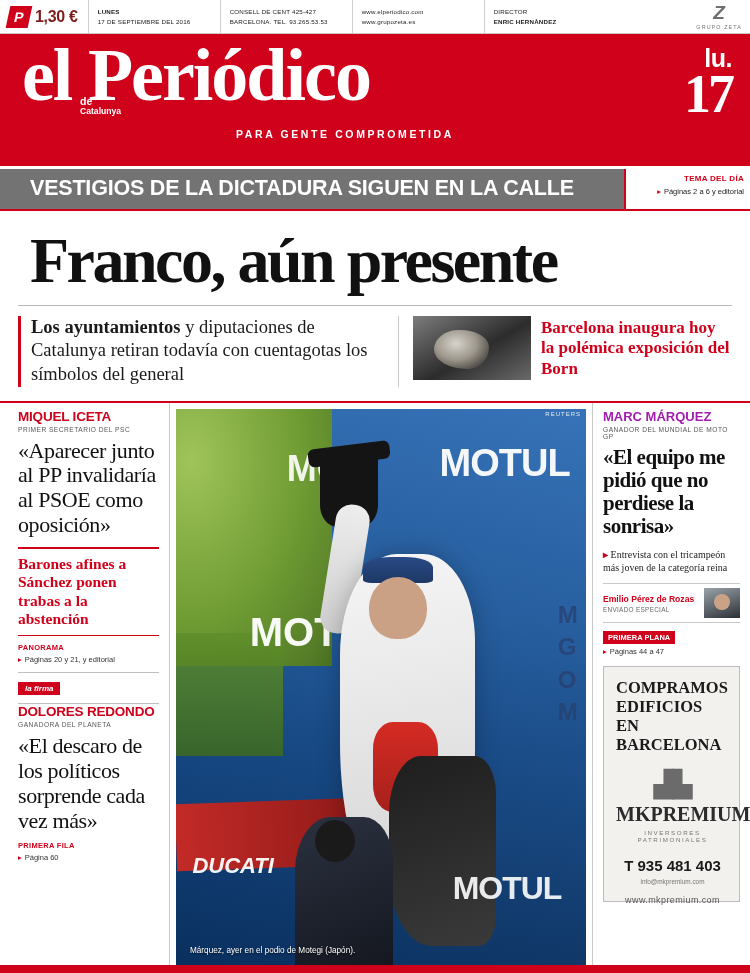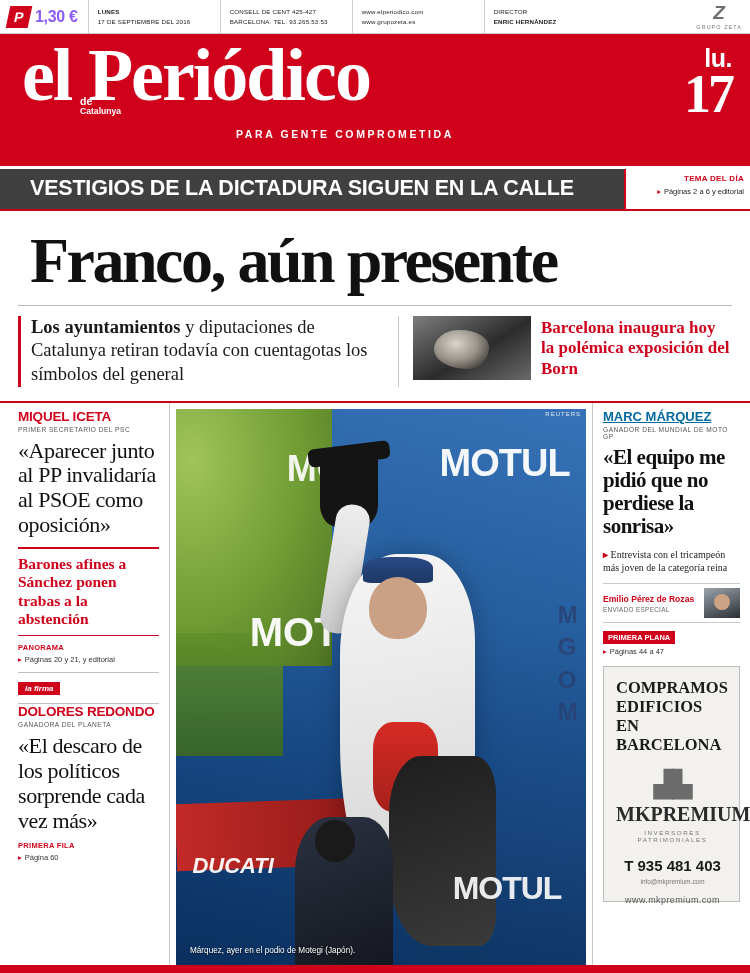--- a/index.html
+++ b/index.html
@@ -15,21 +15,21 @@
   .topstrip {
     height: 34px; border-bottom: 1px solid #c9c9c9;
     display: flex; align-items: stretch; padding: 0 8px;
   }
   .price-box { display:flex; align-items:center; gap:5px; padding-right:10px; }
   .price-logo {
     width: 22px; height: 22px; background:#d0021b; color:#fff;
     font-weight:bold; font-size:14px; display:flex; align-items:center; justify-content:center;
     transform: skewX(-12deg);
   }
-  .price-val { font-size: 16px; font-weight: bold; color:#8b5cf6; letter-spacing:-0.3px; }
+  .price-val { font-size: 16px; font-weight: bold; color:#7f1d1d; letter-spacing:-0.3px; }
   .topcol {
     border-left: 1px solid #cfcfcf; padding: 4px 9px;
     display:flex; flex-direction:column; justify-content:center;
     font-size: 6.2px; color:#222; line-height:1.5; letter-spacing:0.2px;
   }
   .topcol .l1 { font-weight:bold; }
   .topcol.wide { min-width: 132px; }
   .topcol.dir { min-width: 118px; }
   .topstrip .spacer { flex:1; }
   .grupozeta { display:flex; flex-direction:column; align-items:center; justify-content:center; padding-left:10px;}
@@ -59,21 +59,21 @@
   .daybox .dw { font-size: 25px; font-weight:bold; letter-spacing:-0.5px; }
   .daybox .dn {
     font-size: 54px; font-weight:bold; line-height:0.8; color:#fff;
     font-family:"Liberation Serif", serif; letter-spacing:-3px;
   }
   .mast-rule { height:3px; background:#fff; }
 
   
   .kickerbar { display:flex; align-items:stretch; border-bottom:2px solid #d0021b; }
   .kicker-main {
-    flex:1; background:#404040; color:#fff;
+    flex:1; background:#737373; color:#fff;
     font-size: 21.5px; font-weight:bold; letter-spacing:-0.2px;
     padding: 9px 0 9px 30px; line-height:1;
   }
   .kicker-side {
     width: 126px; background:#fff; border-left:2px solid #d0021b;
     padding: 5px 6px 4px 9px; color:#111;text-align:right;
   }
   .kicker-side .k1 { color:#d0021b; font-weight:bold; font-size:8px; letter-spacing:0.3px; }
   .kicker-side .k2 { font-size:7.5px; margin-top:4px; color:#222; }
   .kicker-side .k2::before { content:"\25B8"; color:#d0021b; margin-right:3px; }
@@ -148,21 +148,21 @@
     width:42px; height:40px; flex:none; background:linear-gradient(160deg,#8e9499,#30353a);
     position:relative; overflow:hidden;
   }
   .mugshot::after{
     content:""; position:absolute; left:26%; top:16%; width:48%; height:52%;
     background:#c8a68c; border-radius:50% 50% 45% 45%;
   }
   .hr-col { height:1px; background:#c0c0c0; margin:8px 0 0 0; }
 
   
-  .ovlR { color:#0369a1; font-weight:bold; font-size: 13px; text-decoration: underline; }
+  .ovlR { color:#a21caf; font-weight:bold; font-size: 13px; }
   .quoteR {
     font-family:"Liberation Serif", serif; font-weight:bold; font-size: 21px;
     line-height:1.1; color:#111; margin-top:6px; letter-spacing:-0.5px;
   }
   .entrev { font-size: 10px; line-height:1.32; color:#222; margin-top:10px; font-family:"Liberation Serif", serif;}
   .entrev .ar { color:#d0021b; font-weight:bold; }
   .bylinebox {
     margin-top:9px; border-top:1px solid #c9c9c9; border-bottom:1px solid #c9c9c9;
     display:flex; align-items:center; gap:5px; padding:4px 0;
   }

